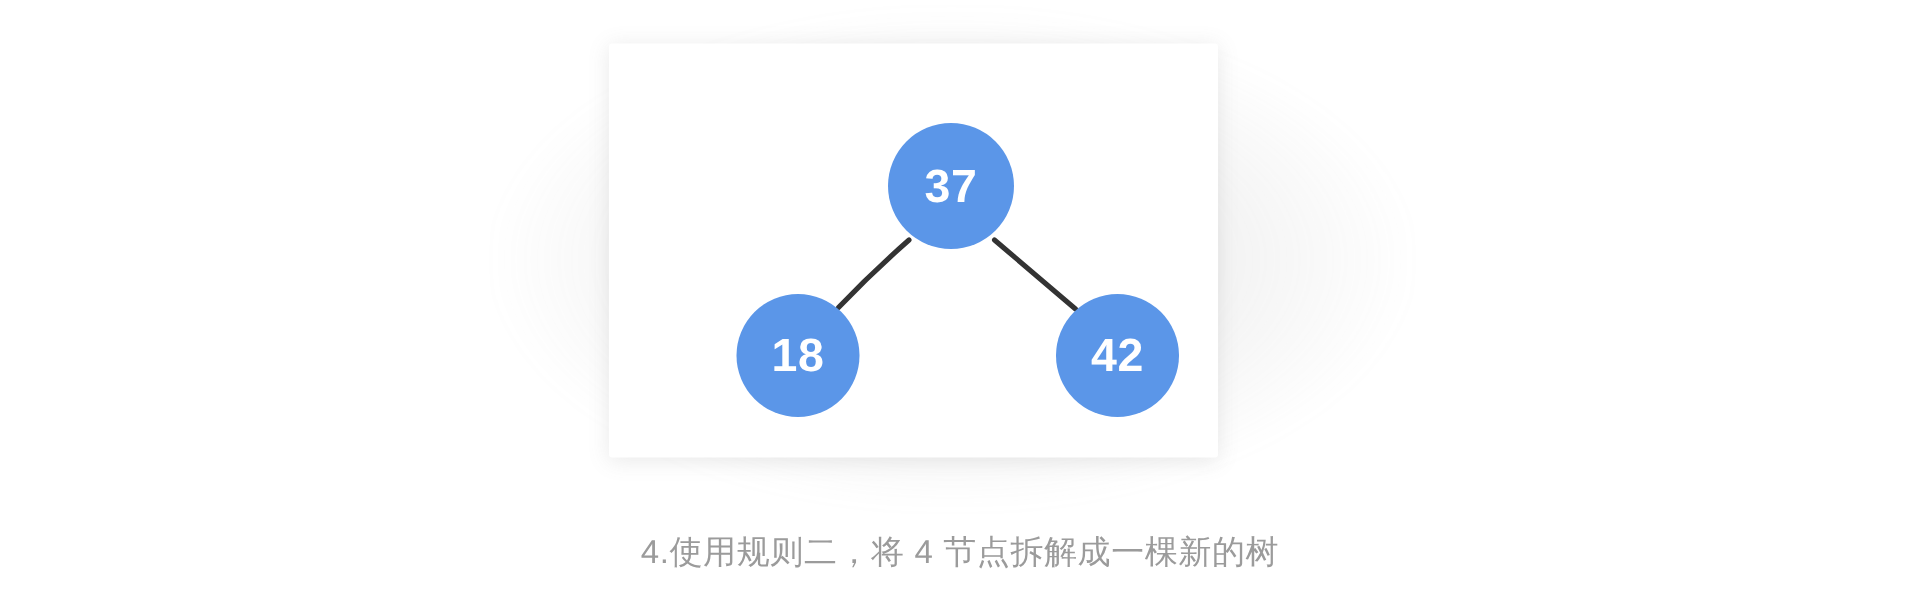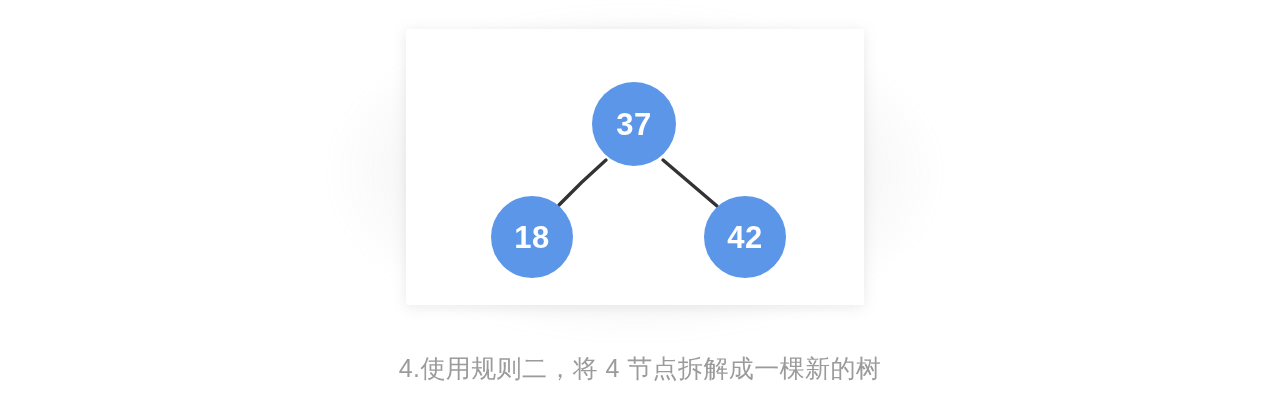--- a/index.html
+++ b/index.html
@@ -25,21 +25,21 @@
     background:
       radial-gradient(ellipse at center, rgba(150,150,150,0.20) 0%, rgba(150,150,150,0.10) 45%, rgba(255,255,255,0) 72%);
     filter: blur(6px);
     pointer-events: none;
   }
 
   #figure-card {
     position: absolute;
     left: 406px;
     top: 29px;
-    width: 458px;
+    width: 406px;
     height: 276px;
     background: #ffffff;
     border-radius: 2px;
     box-shadow: 0 2px 14px rgba(120,120,120,0.16);
     overflow: hidden;
   }
 
   #tree-svg {
     position: absolute;
     left: 0;
@@ -56,21 +56,21 @@
     fill: #ffffff;
     letter-spacing: 0.5px;
   }
 
   #figure-caption {
     position: absolute;
     left: 0;
     top: 352px;
     width: 1280px;
     text-align: center;
-    font-size: 25px;
+    font-size: 22px;
     line-height: 32px;
     color: #9b9b9b;
     letter-spacing: 0.4px;
     white-space: nowrap;
   }
 </style>
 </head>
 <body>
 
 <div id="ambient-shadow"></div>

